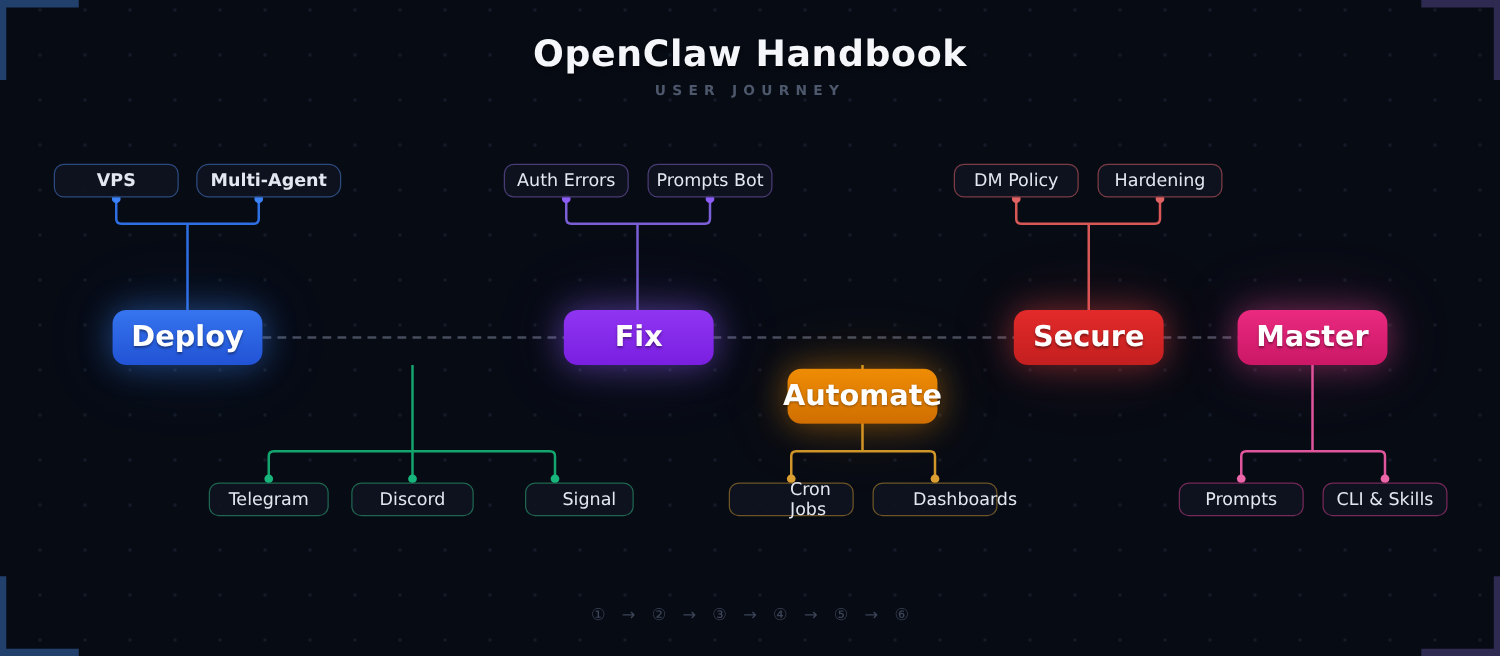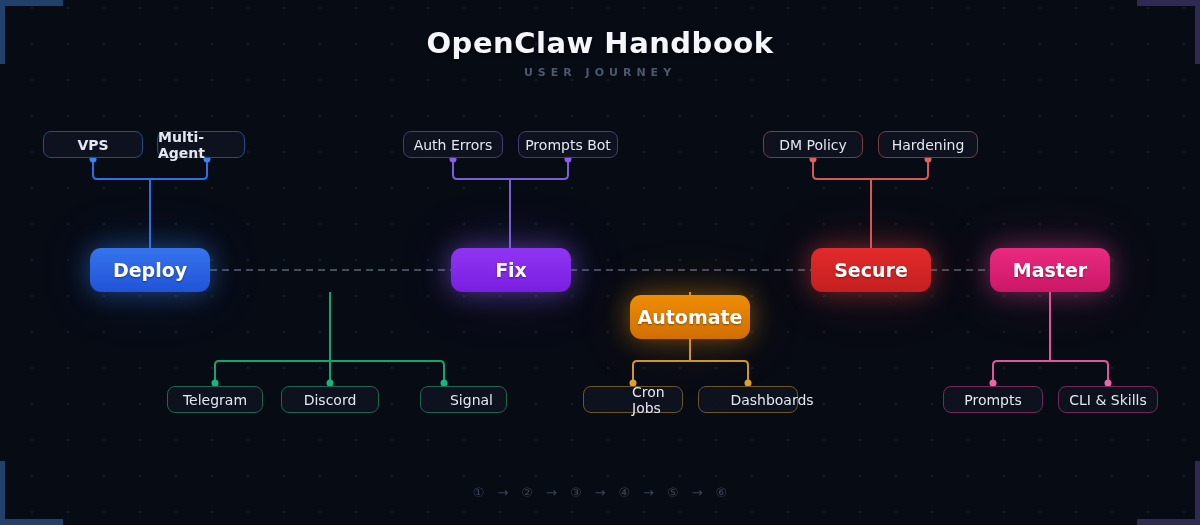--- a/index.html
+++ b/index.html
@@ -19,21 +19,21 @@
   
   .header{position:absolute;top:26px;left:0;width:100%;text-align:center;z-index:2;}
   .title{font-size:29px;font-weight:800;color:#f4f6fa;letter-spacing:.5px;text-shadow:0 2px 3px rgba(0,0,0,.6);}
   .subtitle{margin-top:6px;font-size:11px;font-weight:600;letter-spacing:5px;color:#4d586c;}
   
   .wires{position:absolute;top:0;left:0;z-index:1;}
   
   .node{
     position:absolute;width:120px;height:44px;top:248px;border-radius:11px;
     display:flex;align-items:center;justify-content:center;z-index:2;
-    color:#fff;font-size:19px;font-weight:800;text-shadow:0 1px 2px rgba(0,0,0,.4);
+    color:#fff;font-size:23px;font-weight:800;text-shadow:0 1px 2px rgba(0,0,0,.4);
     cursor:pointer;
   }
   .node--deploy  {left:90px; background:linear-gradient(180deg,#3674ee,#2153d6);box-shadow:0 0 26px rgba(59,130,246,.45),0 0 60px rgba(59,130,246,.16);}
   .node--connect {left:270px;background:linear-gradient(180deg,#16a665,#0c8550);box-shadow:0 0 26px rgba(16,185,129,.45),0 0 60px rgba(16,185,129,.16);}
   .node--fix     {left:451px;background:linear-gradient(180deg,#8f35f2,#7a1fe0);box-shadow:0 0 26px rgba(139,92,246,.5),0 0 60px rgba(139,92,246,.18);}
   .node--automate{left:630px;background:linear-gradient(180deg,#ef8c05,#d06f00);box-shadow:0 0 26px rgba(234,140,8,.45),0 0 60px rgba(234,140,8,.16);margin-top:47px;}
   .node--secure  {left:811px;background:linear-gradient(180deg,#e32a2a,#c41f1f);box-shadow:0 0 26px rgba(239,68,68,.45),0 0 60px rgba(239,68,68,.16);}
   .node--master  {left:990px;background:linear-gradient(180deg,#ea2a80,#cb1766);box-shadow:0 0 26px rgba(236,72,153,.45),0 0 60px rgba(236,72,153,.16);}
   
   .chip{
@@ -118,21 +118,21 @@
     <circle cx="1108" cy="383" r="3.5" fill="#ec66aa"></circle>
   </svg>
 
   <div class="node node--deploy">Deploy</div>
   <div class="node node--fix">Fix</div>
   <div class="node node--automate">Automate</div>
   <div class="node node--secure">Secure</div>
   <div class="node node--master">Master</div>
 
   <div class="chip chip--blue" style="left:43px; top:131px;width:100px;">VPS</div>
-  <div class="chip chip--blue" style="left:157px;top:131px;width:88px;">Multi-Agent</div>
+  <div class="chip chip--blue" style="left:157px;top:131px;width:116px;border-radius:10px;">Multi-Agent</div>
   <div class="chip chip--purple" style="left:403px;top:131px;width:100px;">Auth Errors</div>
   <div class="chip chip--purple" style="left:518px;top:131px;width:100px;">Prompts Bot</div>
   <div class="chip chip--red" style="left:763px;top:131px;width:100px;">DM Policy</div>
   <div class="chip chip--red" style="left:878px;top:131px;width:100px;">Hardening</div>
 
   <div class="chip chip--green" style="left:167px; top:386px;width:96px;">Telegram</div>
   <div class="chip chip--green" style="left:281px; top:386px;width:98px;">Discord</div>
   <div class="chip chip--green" style="left:420px; top:386px;width:87px;padding-left:16px;">Signal</div>
   <div class="chip chip--amber" style="left:583px; top:386px;width:100px;">Cron Jobs</div>
   <div class="chip chip--amber" style="left:698px; top:386px;width:100px;">Dashboards</div>

